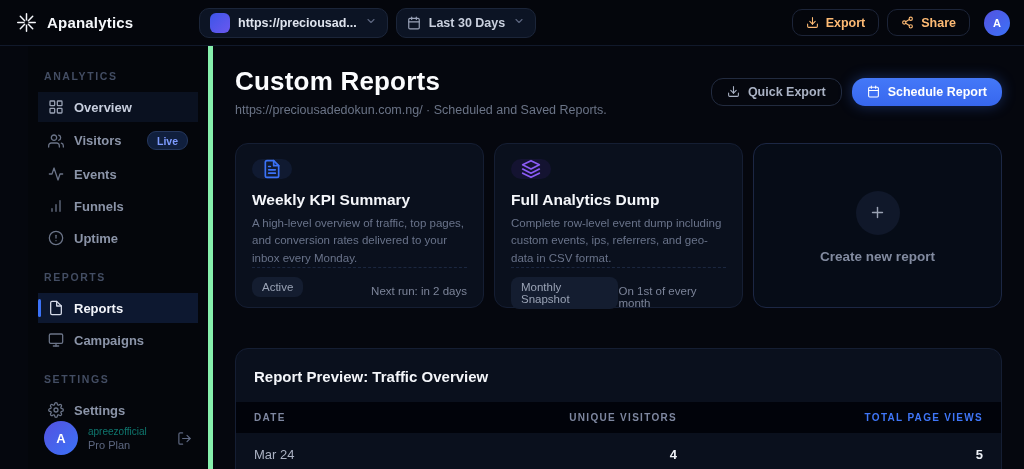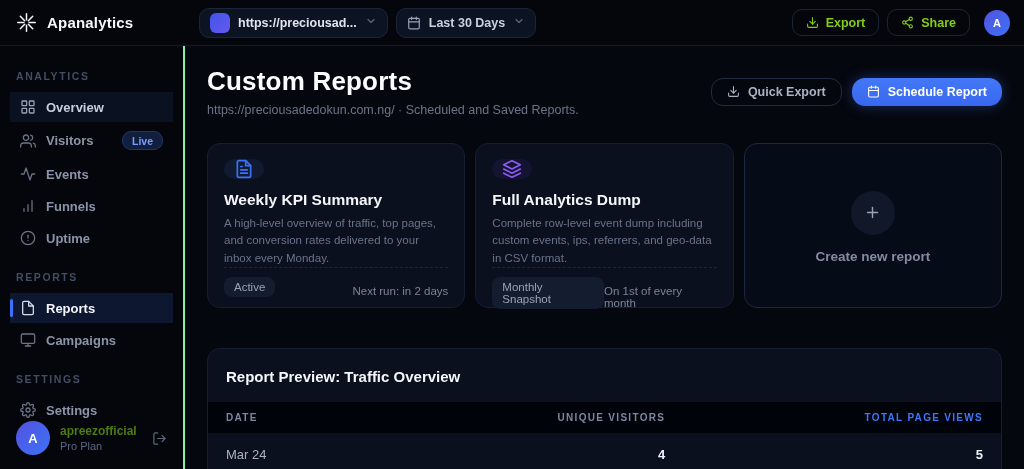--- a/index.html
+++ b/index.html
@@ -23,49 +23,49 @@
     color:#dfe4ee; font-size:12.5px; font-weight:700; cursor:pointer;
     font-family:inherit;
   }
   .chip .chev { color:#5d6780; }
   .favicon { width:20px; height:20px; border-radius:6px; background:linear-gradient(135deg,#3d55e8,#6a58ef); display:inline-block; }
   .chip.date { color:#c9d0de; font-weight:600; }
   .spacer { flex:1; }
   .ghost-btn {
     display:flex; align-items:center; gap:7px; height:27px; padding:0 13px;
     background:transparent; border:1px solid #1c2438; border-radius:10px;
-    color:#84cc16; font-size:12.5px; font-weight:600; cursor:pointer; font-family:inherit;
+    color:#fdba74; font-size:12.5px; font-weight:600; cursor:pointer; font-family:inherit;
   }
   .avatar { border-radius:50%; background:linear-gradient(135deg,#5452e0,#3b72f7); color:#fff; display:flex; align-items:center; justify-content:center; font-weight:700; }
   .avatar.sm { width:26px; height:26px; font-size:11px; margin-left:6px; }
 
   
   .body-row { flex:1; display:flex; min-height:0; }
-  .sidebar { width:185px; flex:0 0 185px; border-right:2px solid #86efac; background:#04060b; position:relative; padding-top:8px; }
+  .sidebar { width:185px; flex:0 0 185px; border-right:5px solid #86efac; background:#04060b; position:relative; padding-top:8px;margin-left:28px; }
   main { flex:1; min-width:0; padding:20px 22px 0 15px; background:#05070e; overflow:hidden; }
 
   
   .sec-label { font-size:10.5px; font-weight:700; letter-spacing:1.6px; color:#434d63; padding:16px 16px 8px; }
   .side-item {
     display:flex; align-items:center; gap:10px; margin:2px 10px; padding:7px 10px;
     border-radius:0; color:#8b94a8; font-size:13px; font-weight:600; cursor:pointer; position:relative;
   }
   .side-item .ic { display:flex; color:#6b7488; }
   .side-item.subtle { background:#0a1120; color:#c7cedd; }
   .side-item.subtle .ic { color:#9aa3b5; }
   .side-item.active { background:#0d1830; color:#f3f5fa; }
   .side-item.active .ic { color:#d7dcea; }
   .side-item.active::before { content:""; position:absolute; left:0; top:6px; bottom:6px; width:3px; border-radius:3px; background:#3b72f7; }
   .badge-live {
     margin-left:auto; font-size:10.5px; font-weight:700; color:#7d9bff;
     background:#101f3d; border:1px solid #24365c; border-radius:9px; padding:2.5px 9px;
   }
   .side-user { position:absolute; left:0; right:0; bottom:0; display:flex; align-items:center; gap:10px; padding:14px 16px; }
   .avatar.md { width:34px; height:34px; font-size:13px; }
-  .side-user .uname { font-size:12px; font-weight:700; color:#4d7c0f; }
+  .side-user .uname { font-size:10px; font-weight:400; color:#0f766e; }
   .side-user .uplan { font-size:11px; color:#5d6780; margin-top:2px; }
   .logout { margin-left:auto; color:#5d6780; cursor:pointer; display:flex; }
 
   
   .page-head { display:flex; align-items:center; justify-content:space-between; padding-left:7px; }
   h1 { font-size:26px; font-weight:800; letter-spacing:.2px; color:#fbfcfe; }
   .subtitle { font-size:12.5px; color:#6b7487; margin-top:6px; }
   .head-actions { display:flex; gap:10px; align-items:center; }
   .btn-outline {
     display:flex; align-items:center; gap:8px; height:28px; padding:0 15px;

